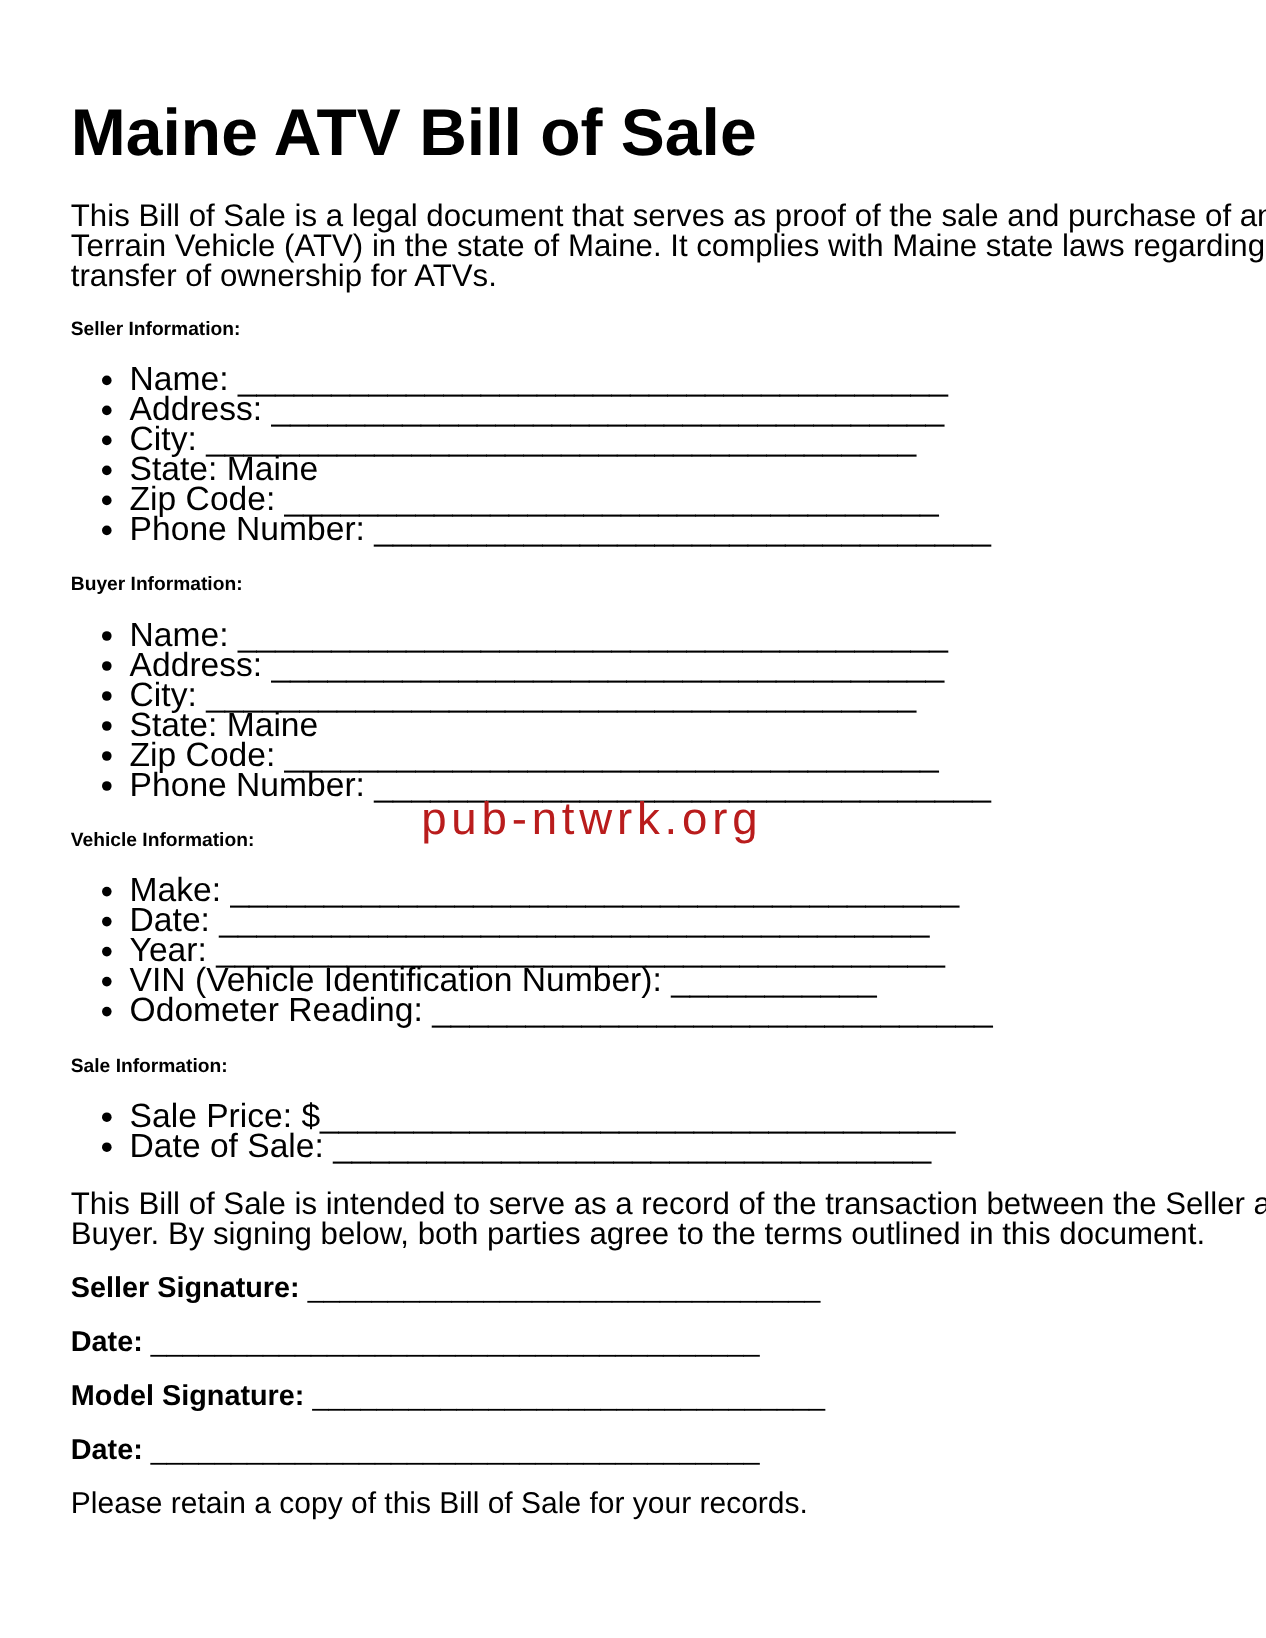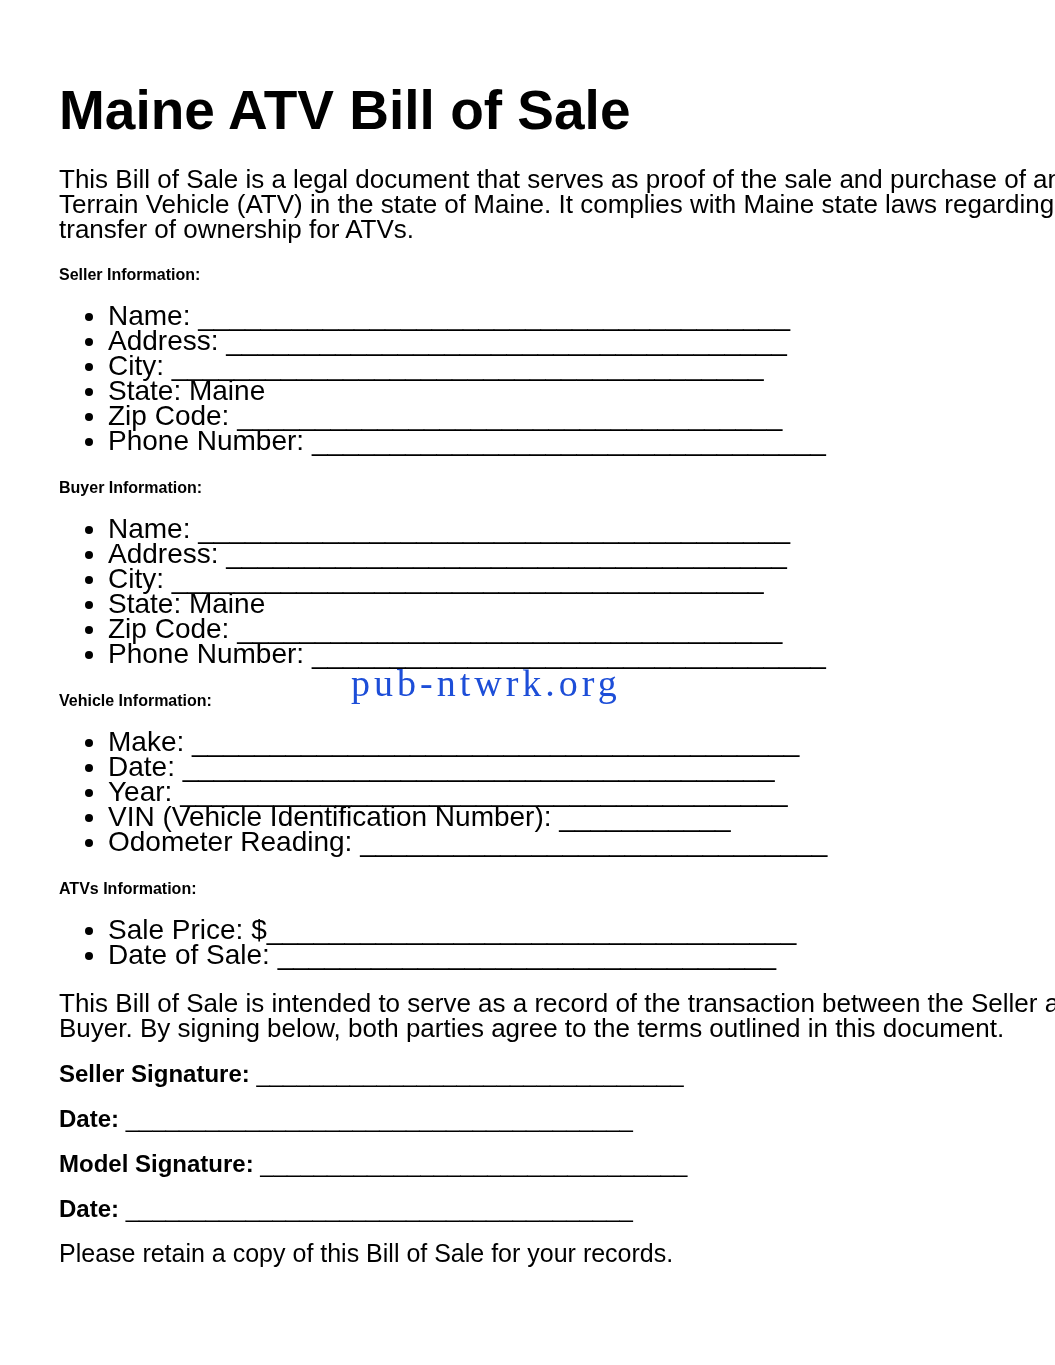--- a/index.html
+++ b/index.html
@@ -67,25 +67,25 @@
   }
   p.footer-note {
     margin: 20px 0 0 0;
     font-size: 25px;
     line-height: 25px;
   }
   .watermark {
     position: absolute;
     left: 351px;
     top: 664px;
-    font-family: Liberation Serif, serif;
+    font-family: Liberation Sans, sans-serif;
     font-size: 38px;
     line-height: 38px;
     letter-spacing: 4px;
-    color: #1d4ed8;
+    color: #b91c1c;
     font-weight: normal;
   }
 </style>
 </head>
 <body>
 
 <h1 class="doc-title">Maine ATV Bill of Sale</h1>
 
 <p class="body-text intro">This Bill of Sale is a legal document that serves as proof of the sale and purchase of an All-
 Terrain Vehicle (ATV) in the state of Maine. It complies with Maine state laws regarding the
@@ -115,21 +115,21 @@
 
 <h2 class="section-heading">Vehicle Information:</h2>
 <ul class="field-list">
   <li>Make: _______________________________________</li>
   <li>Date: ______________________________________</li>
   <li>Year: _______________________________________</li>
   <li>VIN (Vehicle Identification Number): ___________</li>
   <li>Odometer Reading: ______________________________</li>
 </ul>
 
-<h2 class="section-heading">ATVs Information:</h2>
+<h2 class="section-heading">Sale Information:</h2>
 <ul class="field-list">
   <li>Sale Price: $__________________________________</li>
   <li>Date of Sale: ________________________________</li>
 </ul>
 
 <p class="body-text">This Bill of Sale is intended to serve as a record of the transaction between the Seller and
 Buyer. By signing below, both parties agree to the terms outlined in this document.</p>
 
 <p class="signature-line"><span class="sig-label">Seller Signature:</span><span class="sig-blank"> ________________________________</span></p>
 

